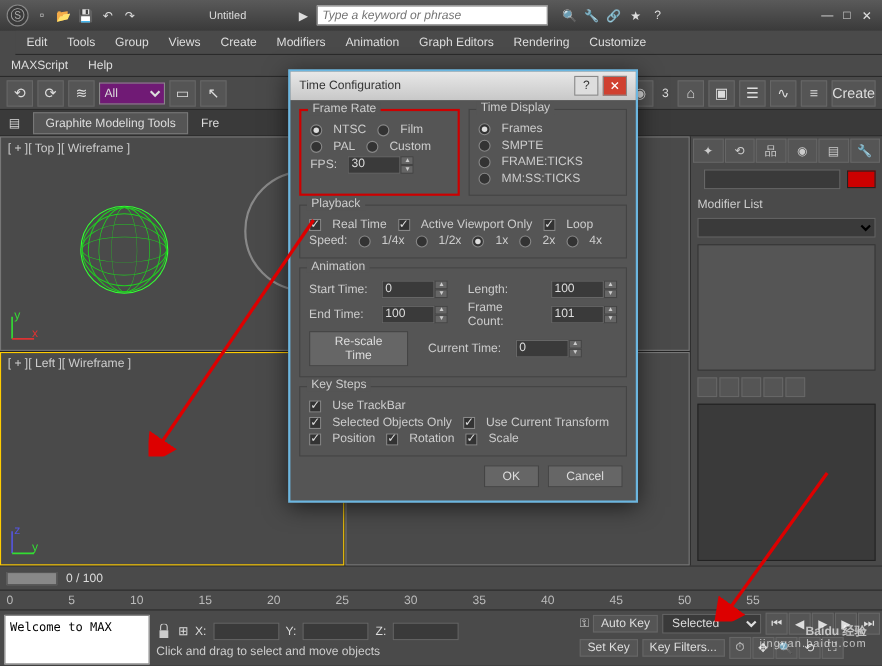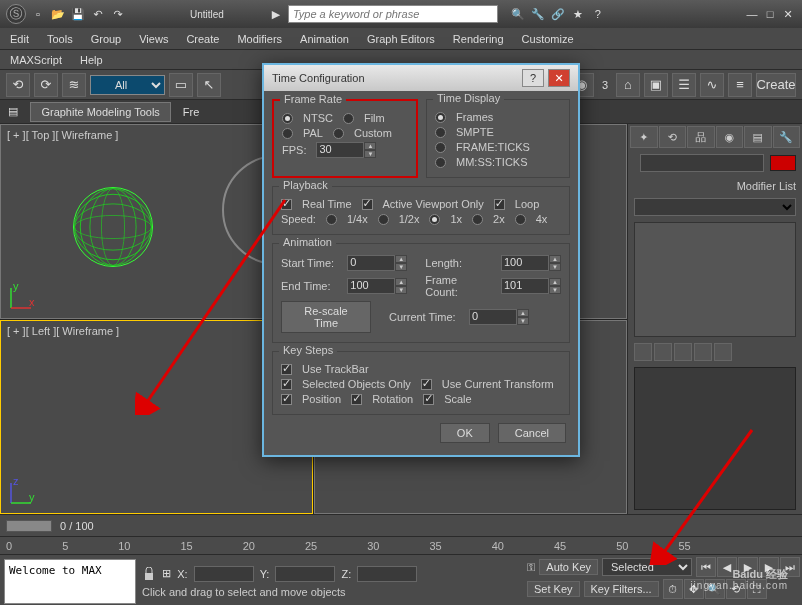--- a/index.html
+++ b/index.html
@@ -4,47 +4,47 @@
 <style>
 * { margin:0; padding:0; box-sizing:border-box; font-family:"Segoe UI",Tahoma,sans-serif; font-size:11px; }
 body { background:#4a4a4a; width:802px; height:605px; overflow:hidden; position:relative; }
 .titlebar { height:28px; background:linear-gradient(#5a5a5a,#3a3a3a); display:flex; align-items:center; padding:0 6px; gap:4px; }
 .app-icon { width:20px; height:20px; background:#3a3a3a; border-radius:10px; border:1px solid #888; display:flex; align-items:center; justify-content:center; color:#aaa; font-size:13px; }
 .title-btn { width:16px; height:16px; display:flex; align-items:center; justify-content:center; color:#ddd; cursor:pointer; }
 .titlebar .doc-title { flex:0 0 auto; margin:0 40px 0 60px; color:#ddd; font-size:10px; }
 .search-box { flex:1; max-width:210px; background:#fff; border:1px solid #888; height:18px; padding:0 4px; color:#888; font-style:italic; }
 .title-tools { display:flex; gap:4px; margin-left:8px; }
 .winbtns { margin-left:auto; display:flex; gap:2px; color:#ddd; font-size:14px; }
-.menubar { height:22px; background:#4a4a4a; display:flex; align-items:center; padding:0 10px; gap:18px; color:#ddd; border-bottom:1px solid #2a2a2a; }
+.menubar { height:22px; background:#4a4a4a; display:flex; align-items:center; padding:0 10px; gap:18px; color:#ddd; border-bottom:1px solid #2a2a2a;margin-left:14px; }
 .menubar span { cursor:pointer; }
 .menubar2 { height:20px; background:#4a4a4a; display:flex; align-items:center; padding:0 10px; gap:18px; color:#ddd; border-bottom:1px solid #2a2a2a; }
 .toolbar { height:30px; background:#4a4a4a; display:flex; align-items:center; padding:0 6px; gap:4px; border-bottom:1px solid #2a2a2a; }
 .tool { width:24px; height:24px; border:1px solid #666; background:#555; display:flex; align-items:center; justify-content:center; color:#ddd; font-size:13px; cursor:pointer; }
-.tool-sel { background:#0c4a6e; border:1px solid #888; height:20px; color:#ddd; padding:0 20px; min-width:60px; }
+.tool-sel { background:#701a75; border:1px solid #888; height:20px; color:#ddd; padding:0 0; min-width:60px; }
 .ribbon { height:24px; background:#3a3a3a; display:flex; align-items:center; padding:0 8px; color:#ddd; border-bottom:1px solid #2a2a2a; gap:12px; }
 .ribbon .tab { background:#555; padding:3px 10px; border:1px solid #777; }
 .workarea { display:flex; height:390px; }
 .viewports { flex:1; display:grid; grid-template-columns:1fr 1fr; grid-template-rows:1fr 1fr; gap:1px; background:#222; position:relative; }
 .vp { background:#4a4a4a; border:1px solid #777; position:relative; overflow:hidden; }
 .vp.active { border-color:#ffcc00; }
 .vp-label { position:absolute; top:4px; left:6px; color:#ccc; font-size:11px; }
 .axis { position:absolute; bottom:6px; left:6px; }
 .axis line { stroke-width:1.5; }
 .sphere { position:absolute; width:80px; height:80px; border-radius:50%; border:1px solid #3f3; left:72px; top:62px; overflow:hidden; }
 .sphere::before, .sphere::after { content:""; position:absolute; inset:0; border-radius:50%; border:1px solid #2c2; }
 .sphere::before { transform:scaleX(.6); }
 .sphere::after { transform:scaleY(.6); }
 .sphere .ring { position:absolute; inset:0; border-radius:50%; border:1px solid #2c2; }
 .sphere .r1{transform:scaleX(.3);} .sphere .r2{transform:scaleY(.3);} .sphere .r3{transform:scaleX(.85);} .sphere .r4{transform:scaleY(.85);}
 .faint-arc { position:absolute; width:110px; height:110px; border:2px solid #888; border-radius:55px; right:-20px; top:30px; }
 .cmdpanel { width:175px; background:#4a4a4a; border-left:1px solid #2a2a2a; display:flex; flex-direction:column; }
 .cmd-tabs { display:flex; gap:1px; padding:2px; }
 .cmd-tab { flex:1; height:22px; background:#555; border:1px solid #666; display:flex; align-items:center; justify-content:center; color:#ccc; cursor:pointer; }
 .cmd-field { margin:2px 6px; background:#3a3a3a; border:1px solid #666; height:18px; }
-.cmd-label { margin:4px 6px; color:#ccc;text-align:right; }
+.cmd-label { margin:4px 6px; color:#ccc; }
 .cmd-big { margin:4px 6px; height:115px; background:#555; border:1px solid #333; }
 .cmd-ico-row { display:flex; gap:2px; padding:2px 6px; }
 .cmd-ico { width:18px; height:18px; background:#555; border:1px solid #666; }
 .cmd-dark { flex:1; background:#3a3a3a; margin:4px 6px; border:1px solid #222; }
 .color-sw { width:26px; height:16px; background:#c00; border:1px solid #222; margin-left:auto; }
 .cmd-field-row { display:flex; align-items:center; margin:2px 6px; }
 .timeline { height:22px; background:#4a4a4a; border-top:1px solid #2a2a2a; display:flex; align-items:center; padding:0 6px; gap:8px; }
 .slider { width:46px; height:12px; background:#888; border:1px solid #555; }
 .tl-label { color:#ddd;text-align:center; }
 .ruler { height:18px; background:#4a4a4a; border-top:1px solid #2a2a2a; display:flex; color:#bbb; font-size:10px; padding:0 6px; gap:50px; align-items:center; }

